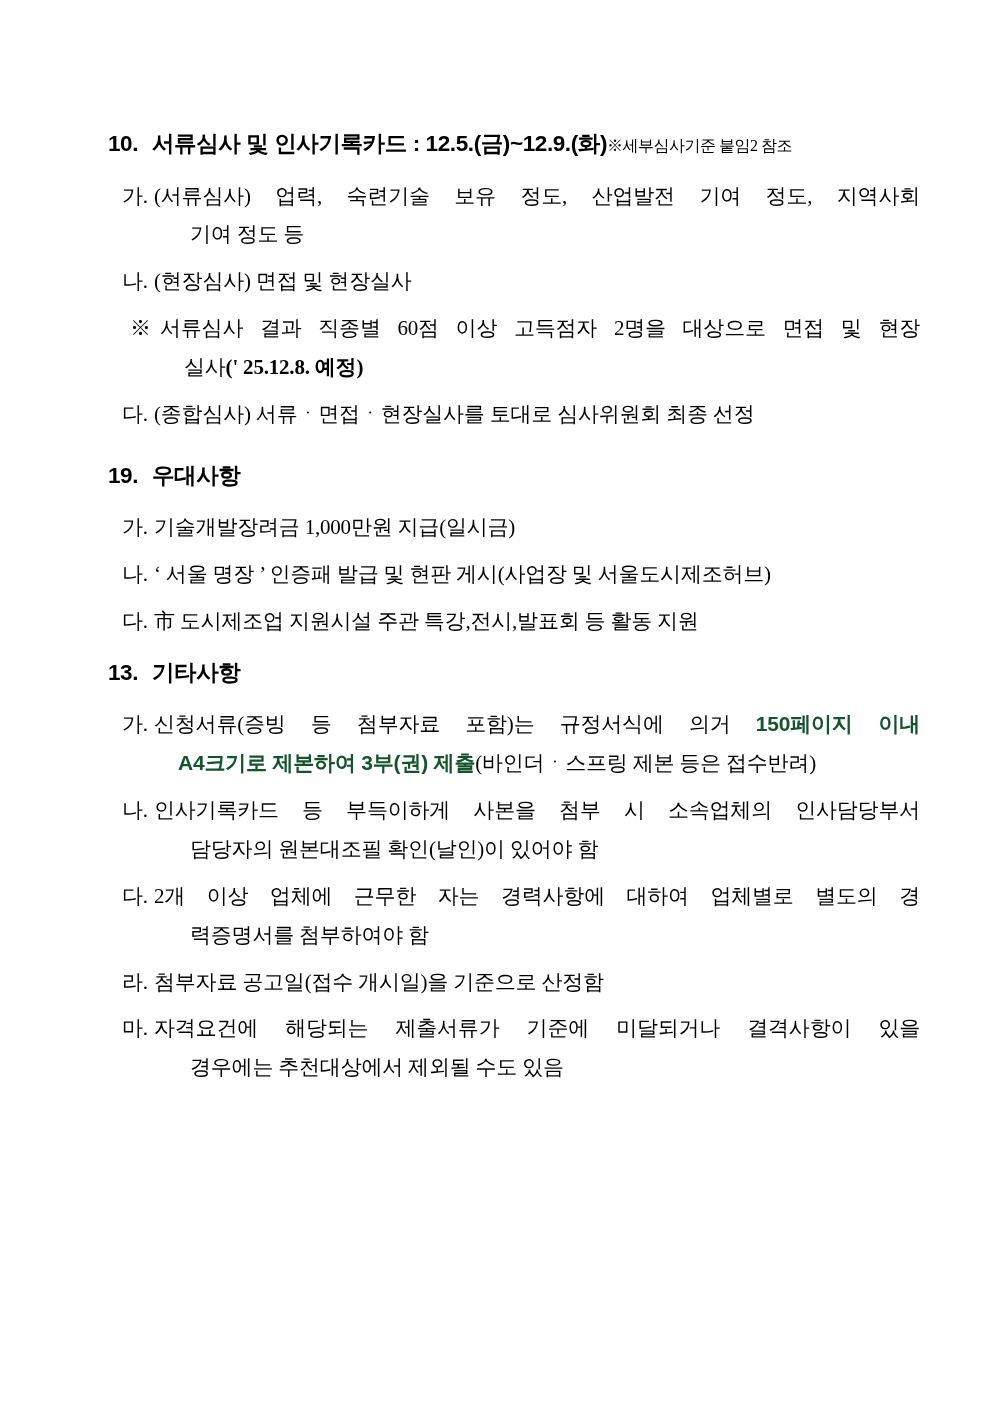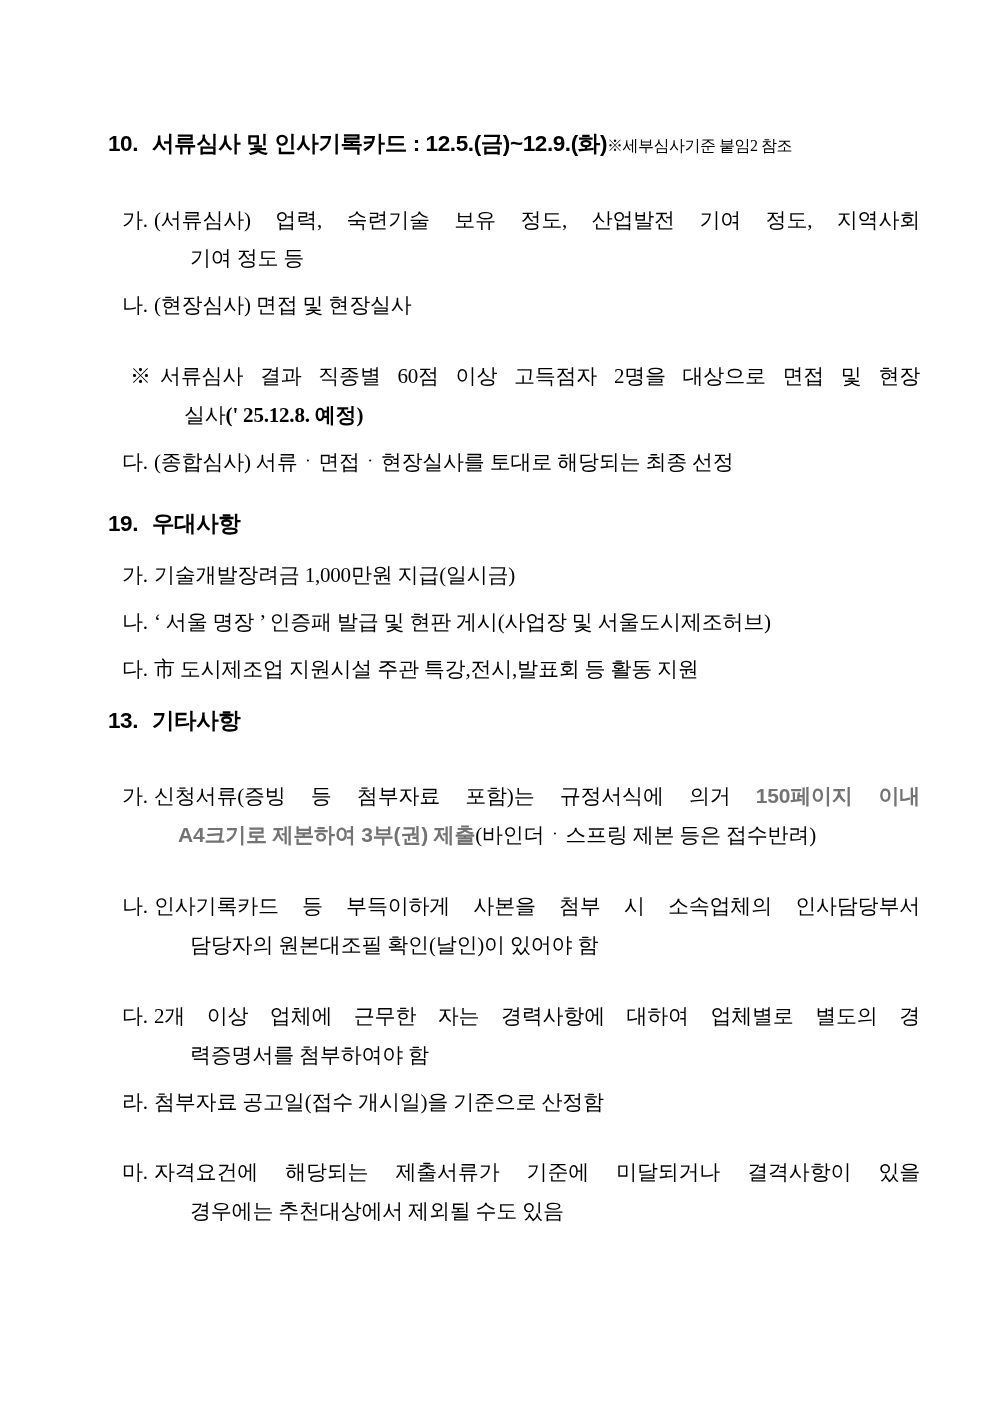--- a/index.html
+++ b/index.html
@@ -40,21 +40,21 @@
     letter-spacing: -0.4px;
     margin: 0 0 6px 0;
     line-height: 1.45;
   }
   .heading .num {
     width: 44px;
     flex: 0 0 44px;
     text-align: left;
   }
   .heading .htext { white-space: pre-wrap; }
-  .blue { color: #737373; }
+  .blue { color: #14532d; }
   .blue-bold { color: #000000; font-weight: bold; margin-top: 43px; }
   .note-small {
     font-size: 16px;
     font-family: "Liberation Serif", serif;
     font-weight: normal;
     letter-spacing: -0.5px;
   }
 
   
   .subitem {
@@ -86,21 +86,20 @@
     text-indent: 36px;
   }
   .subitem .body .line2-wide {
     display: block;
     text-indent: 24px;
   }
   .justify-spread {
     display: block;
     text-align: justify;
     text-align-last: justify;
-    margin-top: 24px;
   }
   .spacer-6 { height: 6px; }
   .spacer-10 { height: 10px; }
   .spacer-14 { height: 14px; }
 
   .gothic {
     font-family: "Liberation Sans", sans-serif;
     font-weight: bold;
   }
 </style>
@@ -142,21 +141,21 @@
         <span class="justify-spread">서류심사 결과 직종별 60점 이상 고득점자 2명을 대상으로 면접 및 현장</span>
         <span class="line2-wide"><span>실사</span><span class="blue-bold">(' 25.12.8. 예정)</span></span>
       </span>
     </div>
 
     <div class="spacer-6"></div>
 
     <div class="subitem">
       <span class="marker">다.</span>
       <span class="body">
-        <span>(종합심사) 서류ㆍ면접ㆍ현장실사를 토대로 해당되는 최종 선정</span>
+        <span>(종합심사) 서류ㆍ면접ㆍ현장실사를 토대로 심사위원회 최종 선정</span>
       </span>
     </div>
 
     <div class="spacer-14"></div>
 
 
     <div class="spacer-10"></div>
 
     <div class="heading">
       <span class="num">19.</span>

